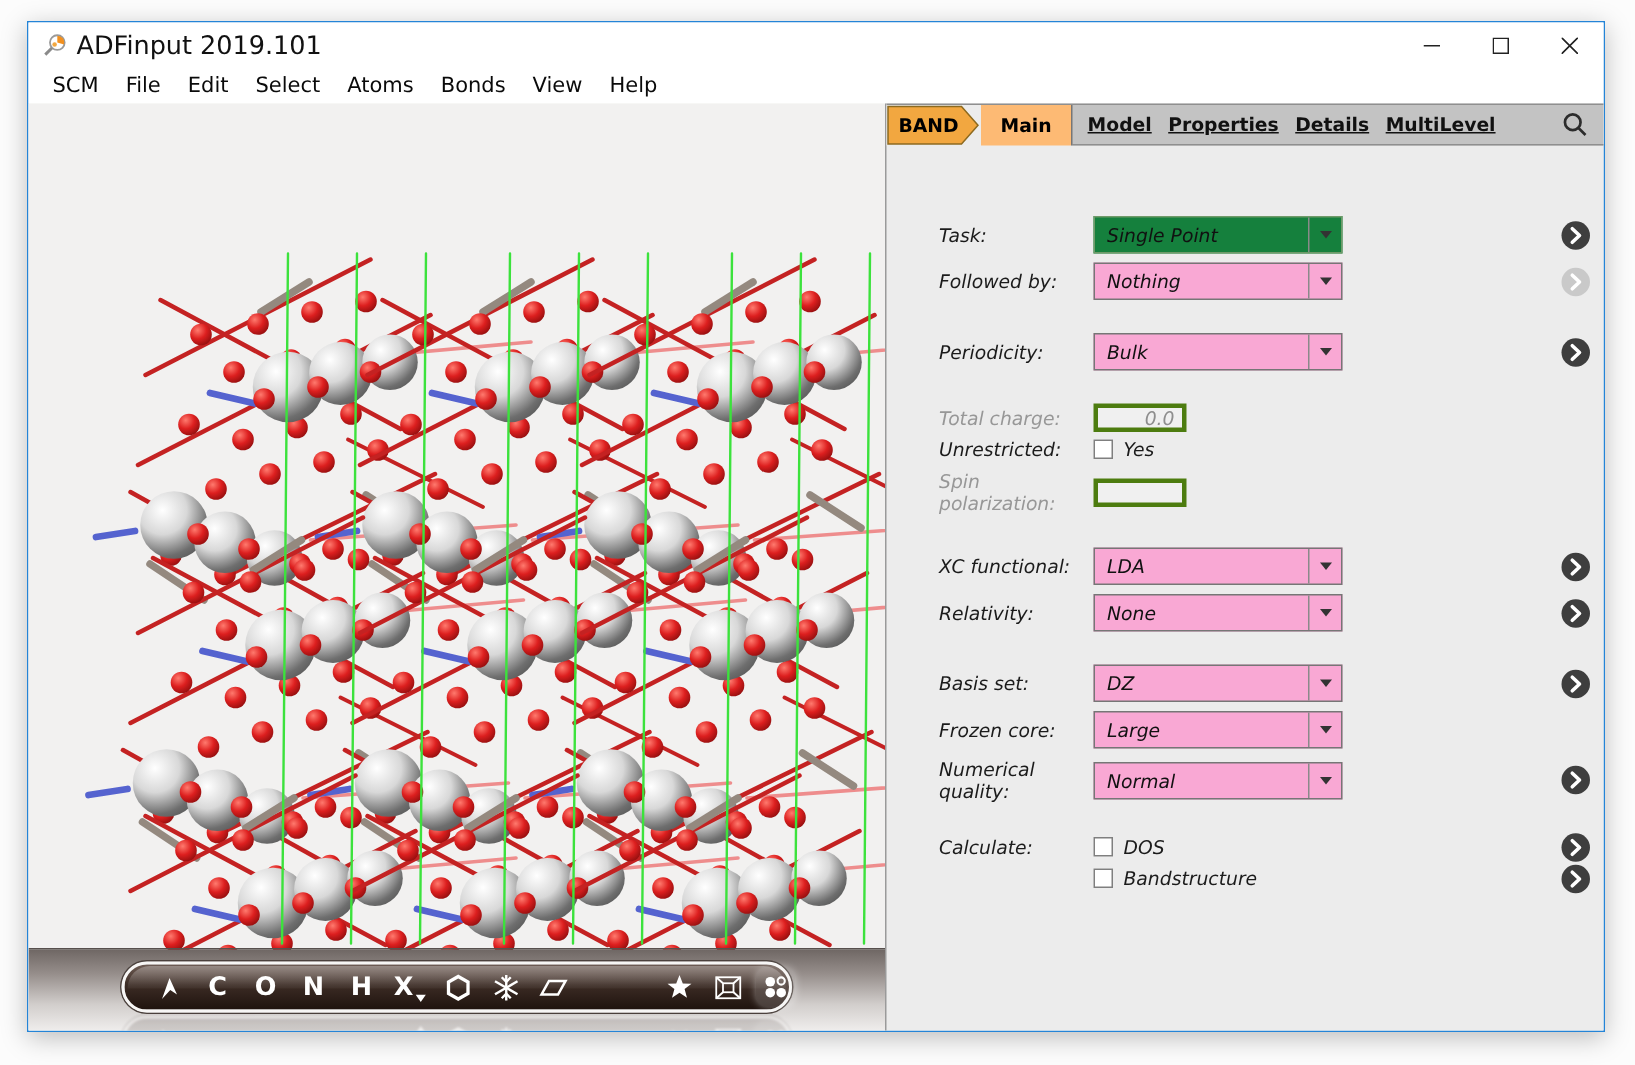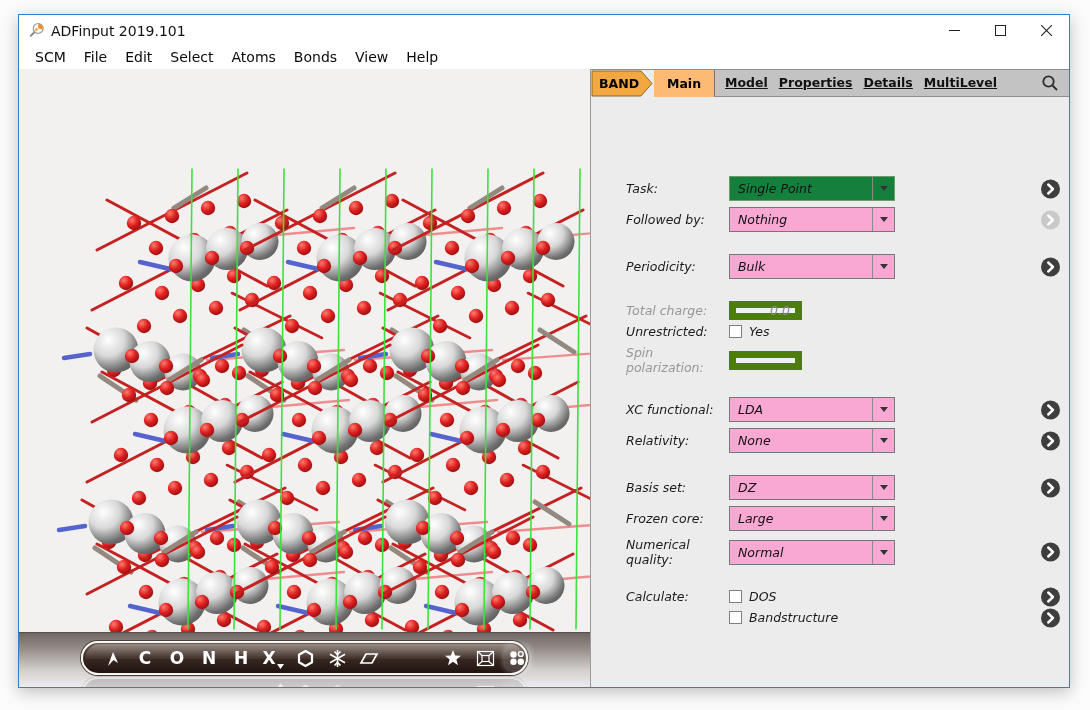--- a/index.html
+++ b/index.html
@@ -3,21 +3,21 @@
 <meta charset="utf-8">
 <style>
   html,body{margin:0;padding:0;}
   body{font-family:"DejaVu Sans","Liberation Sans",sans-serif;-webkit-font-smoothing:antialiased;}
   .stage{position:relative;width:1090px;height:710px;background:#fcfcfc;overflow:hidden;}
   .window{position:absolute;left:18px;top:14px;width:1052px;height:674px;background:#ffffff;
           border:1px solid #2484d7;box-shadow:0 4px 16px rgba(0,0,0,.25);box-sizing:border-box;}
   
   .titlebar{height:31px;display:flex;align-items:center;padding-left:9px;background:#fff;position:relative;}
   .app-icon{width:17px;height:17px;margin-right:6px;flex:0 0 auto;}
-  .title-text{font-size:14px;color:#111;}
+  .title-text{font-size:17px;color:#111;}
   .caption-buttons{position:absolute;right:0;top:0;height:31px;display:flex;}
   .caption-btn{width:46px;height:31px;display:flex;align-items:center;justify-content:center;color:#222;}
   
   .menubar{height:23px;display:flex;align-items:center;padding-left:7px;background:#fff;}
   .menu-item{padding:0 9px;font-size:14px;color:#0a0a0a;line-height:23px;}
   
   .content{position:absolute;left:0;right:0;top:54px;bottom:0;display:flex;}
   .viewport{width:571px;flex:0 0 auto;position:relative;background:#f2f1f0;overflow:hidden;}
   .molecule-svg{position:absolute;left:0;top:0;}
   .toolbar-band{position:absolute;left:0;right:0;bottom:0;height:54px;border-top:1px solid #57504d;
@@ -27,42 +27,42 @@
       display:flex;align-items:center;padding:0 14px;box-shadow:0 0 0 1px #4a403c;}
   .pill-gloss{position:absolute;left:2px;right:2px;top:1px;height:15px;border-radius:15px 15px 0 0;
       background:linear-gradient(180deg,rgba(255,255,255,.30),rgba(255,255,255,.04));pointer-events:none;}
   .pill.reflection{top:44px;transform:scaleY(-1);opacity:.16;filter:blur(.6px);}
   .tool{display:flex;align-items:center;justify-content:center;width:26px;height:26px;margin:0 3px;
       color:#fff;font-weight:bold;font-size:17px;flex:0 0 auto;}
   .tool .dd{margin-left:1px;margin-top:9px;}
   .tool.spacer{width:46px;}
   .tool.active{background:rgba(255,255,255,.18);border-radius:8px;box-shadow:0 0 6px rgba(255,255,255,.45);}
   
-  .panel{flex:1;background:#ececec;border-left:1px solid #9a9a9a;display:flex;flex-direction:column;min-width:0;gap:32px;}
+  .panel{flex:1;background:#ececec;border-left:1px solid #9a9a9a;display:flex;flex-direction:column;min-width:0;}
   .tabstrip{height:27px;flex:0 0 auto;display:flex;align-items:stretch;background:#ececec;border-top:1px solid #8f8f8f;}
   .band-tag{flex:0 0 auto;width:63px;height:27px;}
   .tab-active{padding:0 13px;display:flex;align-items:center;font-weight:bold;font-size:12.5px;color:#000;background:#fdba74;}
   .tabs-rest{flex:1;min-width:0;background:#c3c3c3;border-left:1px solid #767676;border-bottom:1px solid #8f8f8f;
       display:flex;align-items:center;gap:11px;padding:0 10px;}
   .tab{font-weight:bold;font-size:12.5px;color:#111;line-height:26px;text-decoration:underline;}
   .tab-search{margin-left:auto;display:flex;align-items:center;}
   
   .form{flex:1;padding:47px 0 0 35px;position:relative;overflow:hidden;}
   .fgroup{margin-bottom:22px;font-style:italic;}
   .frow{display:flex;align-items:center;position:relative;margin-bottom:6px;width:445px;}
   .frow.trow{margin-bottom:4px;}
   .flabel{width:103px;flex:0 0 auto;font-size:12.5px;color:#1b1b1b;}
   .flabel.disabled{color:#979797;}
   .selectbox{width:166px;height:25px;box-sizing:border-box;border:1px solid #767676;background:#f9a8d4;
       display:flex;align-items:center;position:relative;font-size:12.5px;color:#111;padding-left:8px;}
   .selectbox.green{background:#15803d;border-color:#6f9a69;}
   .sel-arrow{position:absolute;right:0;top:0;bottom:0;width:21px;border-left:1px solid #8a8a8a;
       display:flex;align-items:center;justify-content:center;}
   .sel-arrow i{width:0;height:0;border-left:4px solid transparent;border-right:4px solid transparent;border-top:5px solid #333;}
-  .textfield{width:73px;height:19px;box-sizing:border-box;border:7px solid #4d7c0f;background:#f0f0f0;
+  .textfield{width:62px;height:19px;box-sizing:border-box;border:3px solid #4d7c0f;background:#f0f0f0;
       font-size:12.5px;color:#8e8e8e;display:flex;align-items:center;justify-content:flex-end;padding-right:5px;}
   .checkbox{width:13px;height:13px;box-sizing:border-box;border:1px solid #7f7f7f;background:#fff;margin-right:7px;flex:0 0 auto;}
   .cblabel{font-size:12.5px;color:#1b1b1b;}
   .chevron-btn{position:absolute;right:11px;top:50%;transform:translateY(-50%);width:19px;height:19px;border-radius:50%;
       background:#3e3e3e;display:flex;align-items:center;justify-content:center;}
   .chevron-btn.disabled{background:#c9c9c9;}
 </style>
 </head>
 <body>
 

